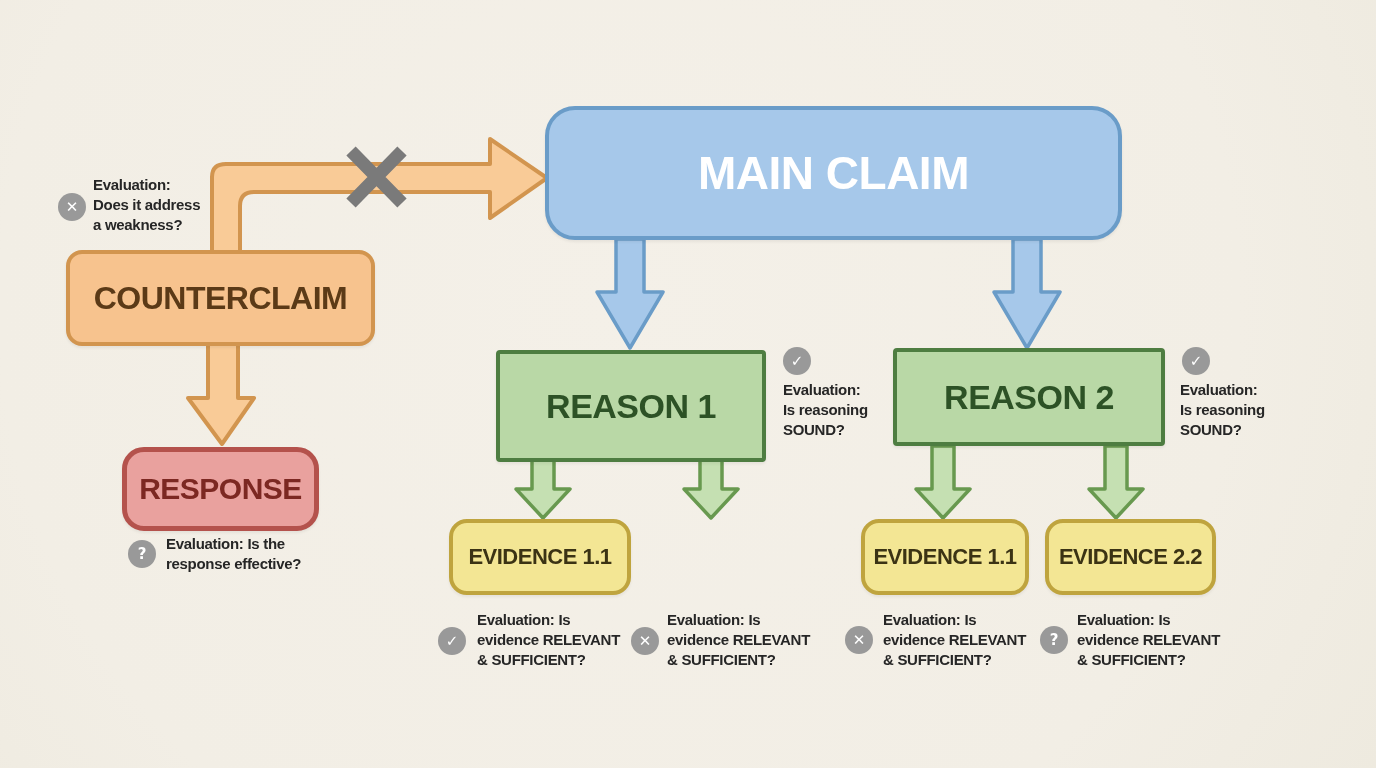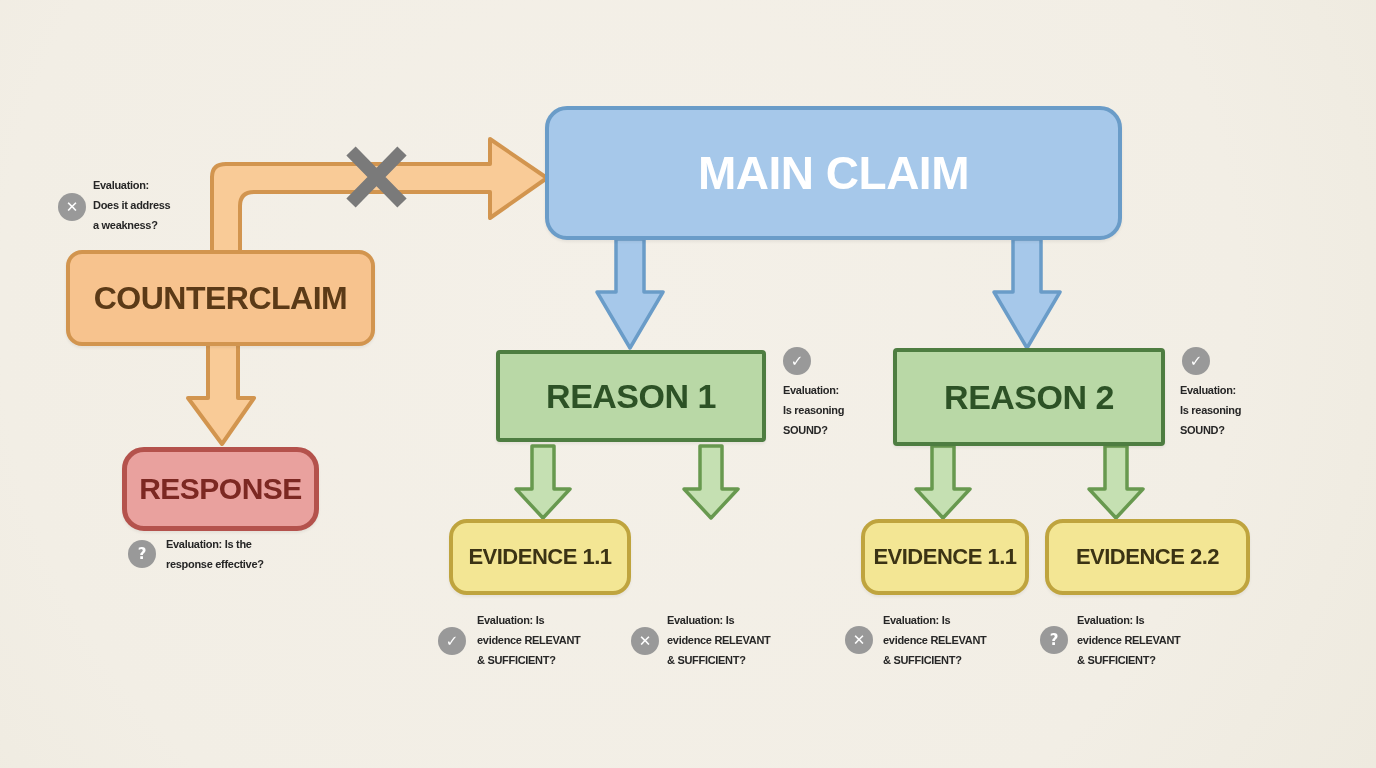--- a/index.html
+++ b/index.html
@@ -22,21 +22,21 @@
                       box-shadow:0 2px 3px rgba(0,0,0,0.06); }
   .box.counterclaim { background:var(--counterclaim-fill); border:4px solid var(--orange-stroke); border-radius:16px;
                       color:var(--counterclaim-text); font-size:32px; box-shadow:0 2px 3px rgba(0,0,0,0.06); }
   .box.response     { background:var(--red-fill);   border:5px solid var(--red-stroke);   border-radius:22px;
                       color:var(--response-text); font-size:30px; box-shadow:0 2px 3px rgba(0,0,0,0.06); }
   .box.reason       { background:var(--green-fill); border:4px solid var(--green-stroke); border-radius:4px;
                       color:var(--reason-text); font-size:34px; box-shadow:0 2px 3px rgba(0,0,0,0.06); }
   .box.evidence     { background:var(--yellow-fill); border:4px solid var(--yellow-stroke); border-radius:18px;
                       color:var(--evidence-text); font-size:22px; box-shadow:0 2px 3px rgba(0,0,0,0.06); }
 
-  .eval { position:absolute; color:var(--eval-text); font-size:11px; line-height:20px; font-weight:600; }
+  .eval { position:absolute; color:var(--eval-text); font-size:15px; line-height:20px; font-weight:600; }
   .eval .eval-line { white-space:nowrap; letter-spacing:-0.3px; }
 
   .circle-icon { position:absolute; width:28px; height:28px; border-radius:50%;
                  background:var(--icon-grey); color:var(--icon-glyph);
                  display:flex; align-items:center; justify-content:center;
                  font-family:"DejaVu Sans", sans-serif; font-weight:bold; font-size:15px; }
   .circle-icon span { transform:translateY(-0.5px); }
 
   .orange-arrow { fill:var(--orange-fill);      stroke:var(--orange-stroke);      stroke-width:4;   stroke-linejoin:round; }
   .blue-arrow   { fill:var(--blue-fill);        stroke:var(--blue-stroke);        stroke-width:3.5; stroke-linejoin:round; }
@@ -53,50 +53,50 @@
     <path class="orange-arrow" d="M 208 344 L 208 398 L 188 398 L 222 444 L 254 398 L 238 398 L 238 344 Z"></path>
     <path class="blue-arrow" d="M 616 239 L 616 292 L 597 292 L 630 348 L 663 292 L 644 292 L 644 239 Z"></path>
     <path class="blue-arrow" d="M 1013 239 L 1013 292 L 994 292 L 1027 348 L 1060 292 L 1041 292 L 1041 239 Z"></path>
     <path class="green-arrow" d="M 532 446 L 532 489 L 516 489 L 543 518 L 570 489 L 554 489 L 554 446 Z"></path>
     <path class="green-arrow" d="M 700 446 L 700 489 L 684 489 L 711 518 L 738 489 L 722 489 L 722 446 Z"></path>
     <path class="green-arrow" d="M 932 446 L 932 489 L 916 489 L 943 518 L 970 489 L 954 489 L 954 446 Z"></path>
     <path class="green-arrow" d="M 1105 446 L 1105 489 L 1089 489 L 1116 518 L 1143 489 L 1127 489 L 1127 446 Z"></path>
     <path class="x-mark" d="M 351 151 L 402 203 M 402 151 L 351 203"></path>
   </svg>
 
-  <div class="box main-claim" style="left:545px; top:106px; width:577px; height:134px;border-radius:22px;">
+  <div class="box main-claim" style="left:545px; top:106px; width:577px; height:134px;">
     <span class="label">MAIN CLAIM</span>
   </div>
 
   <div class="box counterclaim" style="left:66px; top:250px; width:309px; height:96px;">
     <span class="label">COUNTERCLAIM</span>
   </div>
 
   <div class="box response" style="left:122px; top:447px; width:197px; height:84px;">
     <span class="label">RESPONSE</span>
   </div>
 
-  <div class="box reason" style="left:496px; top:350px; width:270px; height:92px;">
+  <div class="box reason" style="left:496px; top:350px; width:270px; height:112px;">
     <span class="label">REASON 1</span>
   </div>
 
   <div class="box reason" style="left:893px; top:348px; width:272px; height:98px;">
     <span class="label">REASON 2</span>
   </div>
 
   <div class="box evidence" style="left:449px; top:519px; width:182px; height:76px;">
     <span class="label">EVIDENCE 1.1</span>
   </div>
 
 
   <div class="box evidence" style="left:861px; top:519px; width:168px; height:76px;">
     <span class="label">EVIDENCE 1.1</span>
   </div>
 
-  <div class="box evidence" style="left:1045px; top:519px; width:205px; height:76px;">
+  <div class="box evidence" style="left:1045px; top:519px; width:171px; height:76px;">
     <span class="label">EVIDENCE 2.2</span>
   </div>
 
   <div class="circle-icon" style="left:58px;  top:193px;">
     <span>✕</span>
   </div>
   <div class="circle-icon" style="left:128px; top:540px;">
     <span>?</span>
   </div>
   <div class="circle-icon" style="left:783px; top:347px;">

